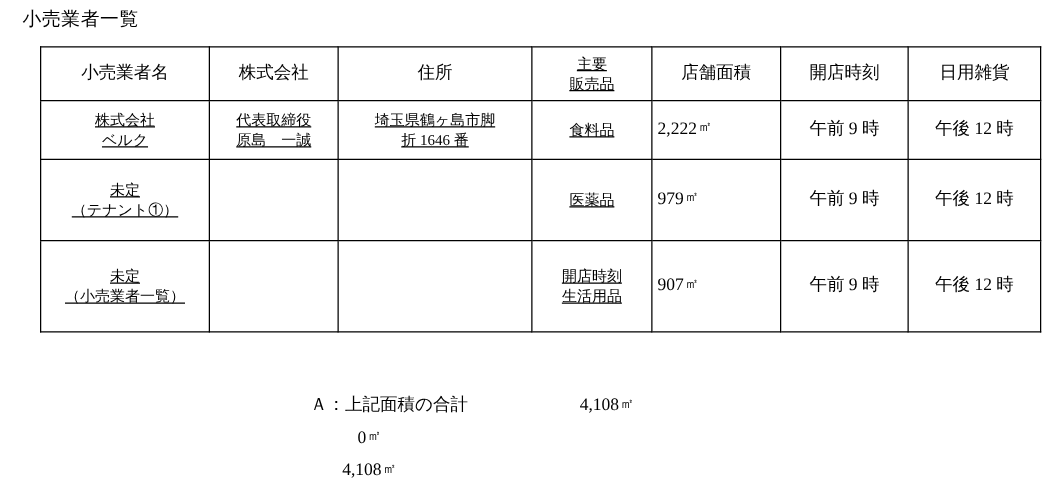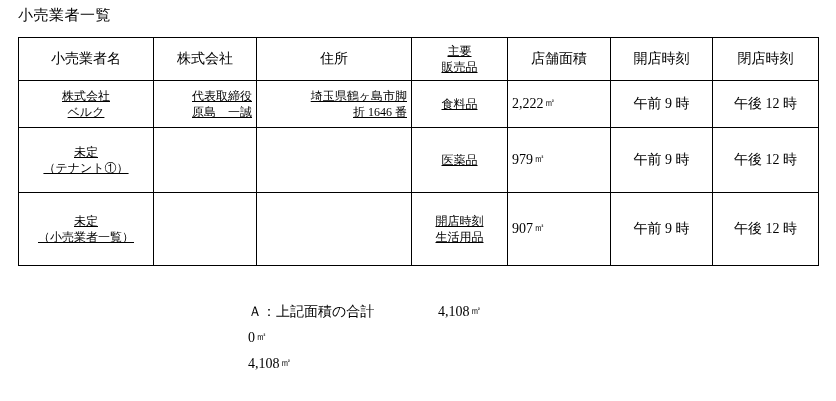--- a/index.html
+++ b/index.html
@@ -24,21 +24,21 @@
   .doc-title {
     position: absolute;
     left: 18px;
     top: 6px;
     font-size: 15px;
     letter-spacing: 0.5px;
     white-space: nowrap;
   }
   table.retailer-table {
     position: absolute;
-    left: 18px;
+    left: 32px;
     top: 37px;
     border-collapse: collapse;
     table-layout: fixed;
     width: 800px;
     font-size: 14px;
   }
   table.retailer-table th,
   table.retailer-table td {
     border: 1px solid #000000;
     padding: 2px 4px;
@@ -52,55 +52,55 @@
   }
   .col-name   { width: 135px; }
   .col-rep    { width: 103px; }
   .col-addr   { width: 155px; }
   .col-goods  { width: 96px;  }
   .col-area   { width: 103px; }
   .col-open   { width: 102px; }
   .col-close  { width: 106px; }
 
   .c-center { text-align: center; }
-  .c-left   { text-align: right; }
+  .c-left   { text-align: center; }
   .c-right  { text-align: left; }
 
   .row-1 td { height: 42px; }
   .row-2 td { height: 60px; }
   .row-3 td { height: 68px; }
 
   .sub {
     display: block;
     font-size: 12px;
     text-decoration: underline;
   }
   .unit {
     font-size: 11px;
     vertical-align: 2px;
     padding-left: 1px;
   }
   .summary {
     position: absolute;
     left: 248px;
-    top: 303px;
+    top: 315px;
     font-size: 14px;
   }
   .summary .line {
     display: flex;
     align-items: baseline;
     height: 26px;
   }
   .summary .lbl {
     width: 190px;
     white-space: nowrap;
   }
   .summary .val {
     width: 95px;
-    text-align: left;
+    text-align: center;
     white-space: nowrap;
   }
   .nowrap { white-space: nowrap; }
 </style>
 </head>
 <body>
 
 <div class="page">
 
   <div class="doc-title">小売業者一覧</div>
@@ -119,21 +119,21 @@
       <tr>
         <th>小売業者名</th>
         <th>株式会社</th>
         <th>住所</th>
         <th>
           <span class="sub">主要</span>
           <span class="sub">販売品</span>
         </th>
         <th>店舗面積</th>
         <th>開店時刻</th>
-        <th>閉店時刻</th>
+        <th>日用雑貨</th>
       </tr>
     </thead>
     <tbody>
 
       <tr class="row-1">
         <td class="c-center">
           <span class="sub">株式会社</span>
           <span class="sub">ベルク</span>
         </td>
         <td class="c-left">

